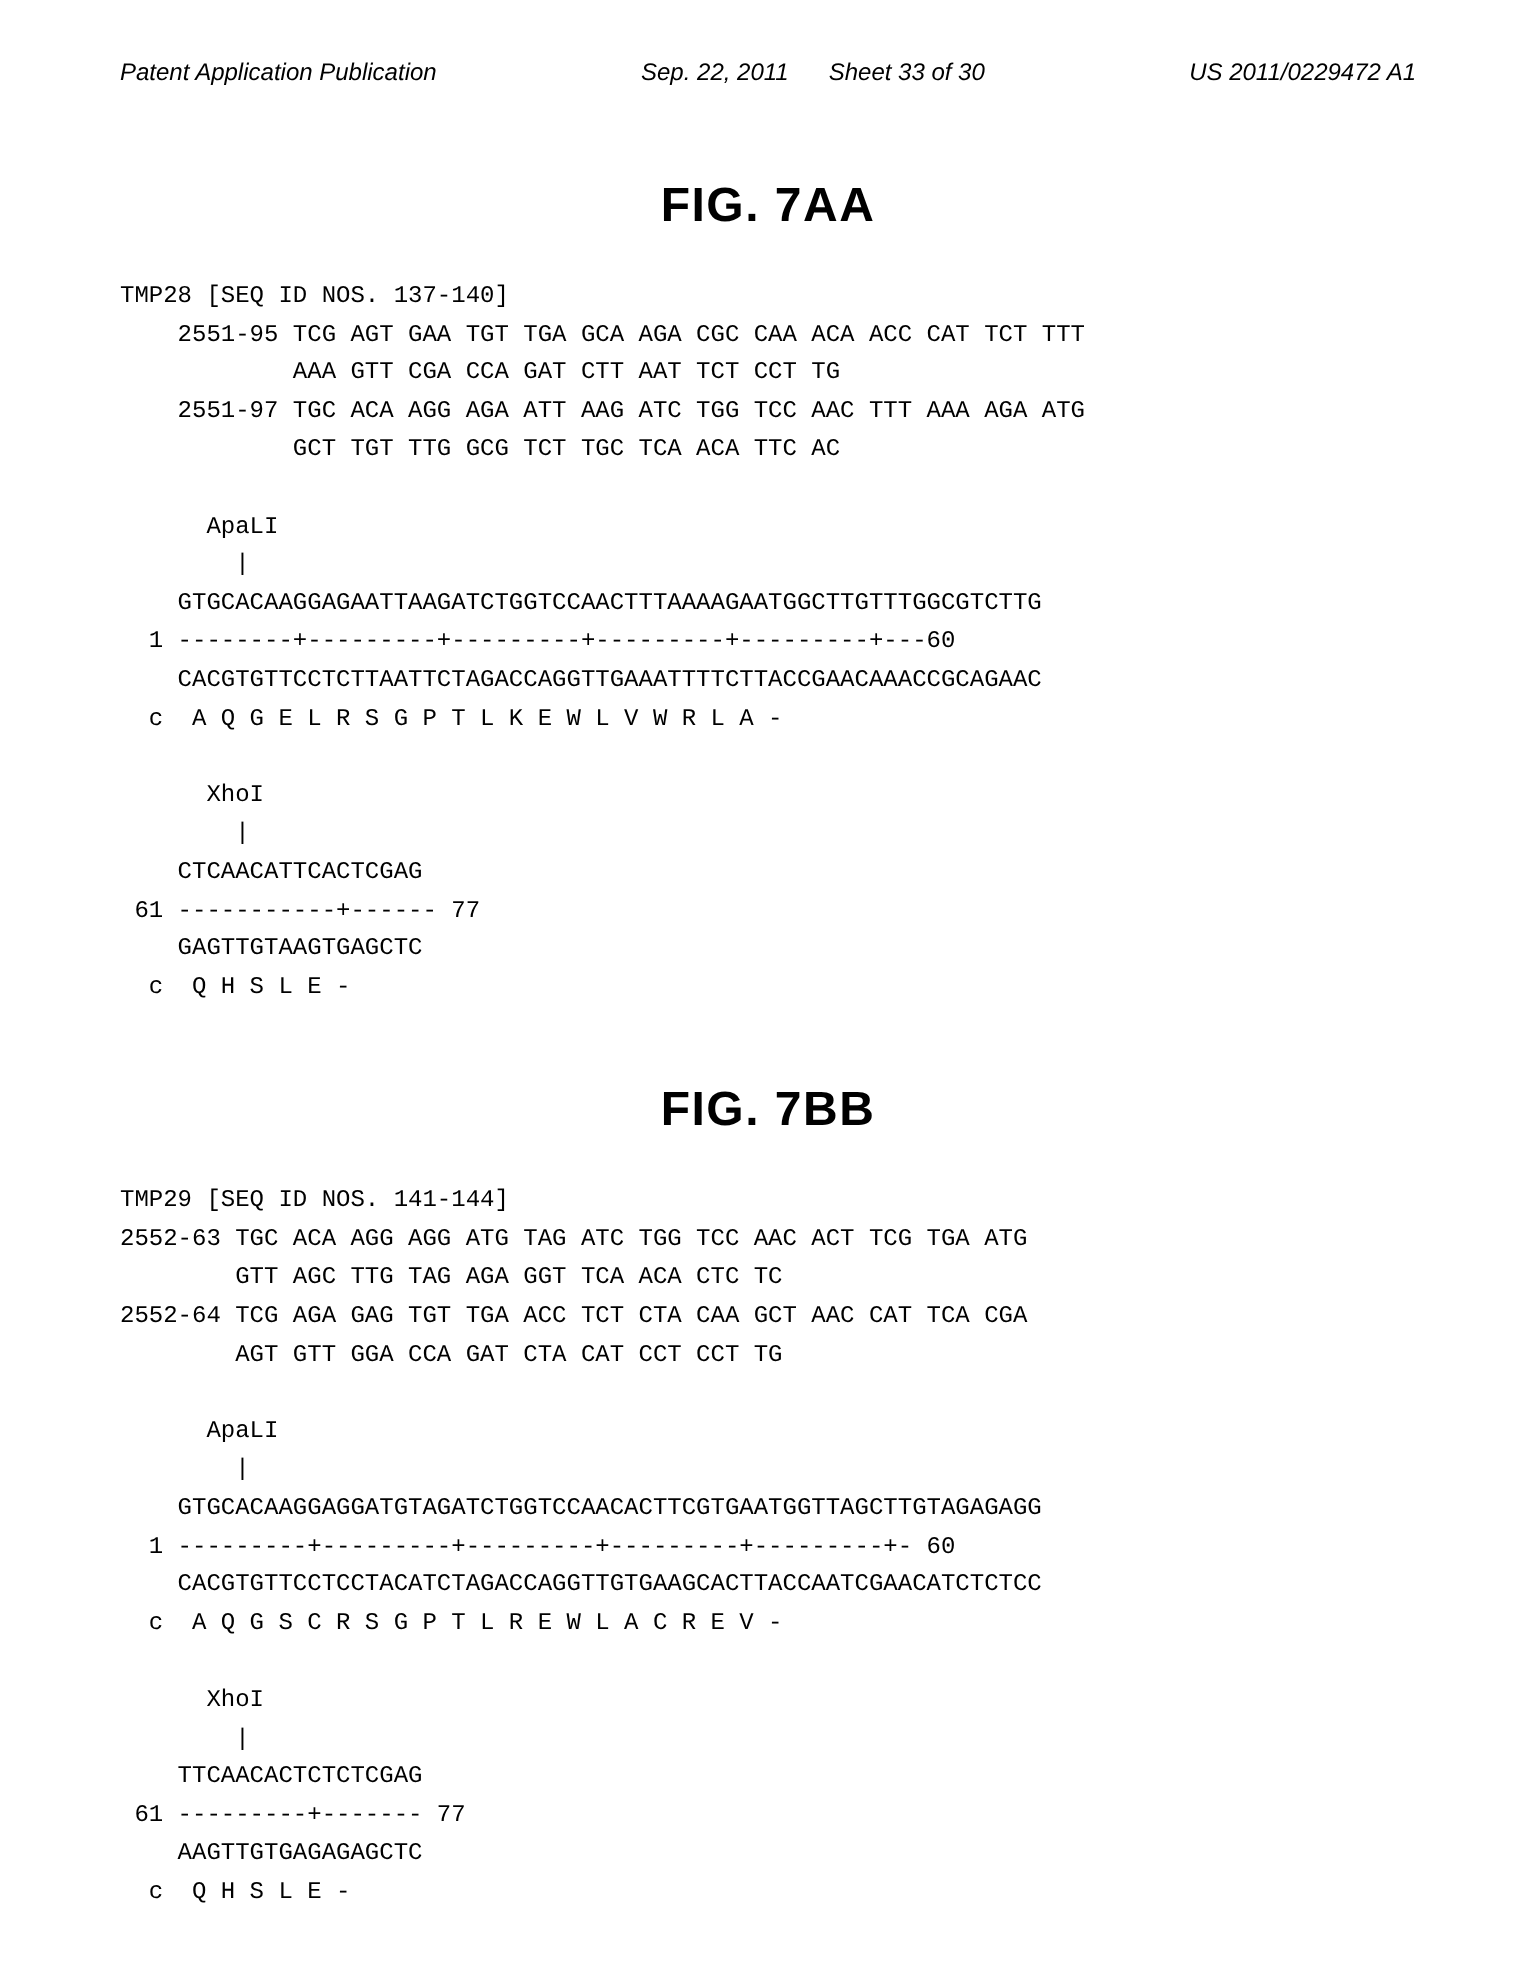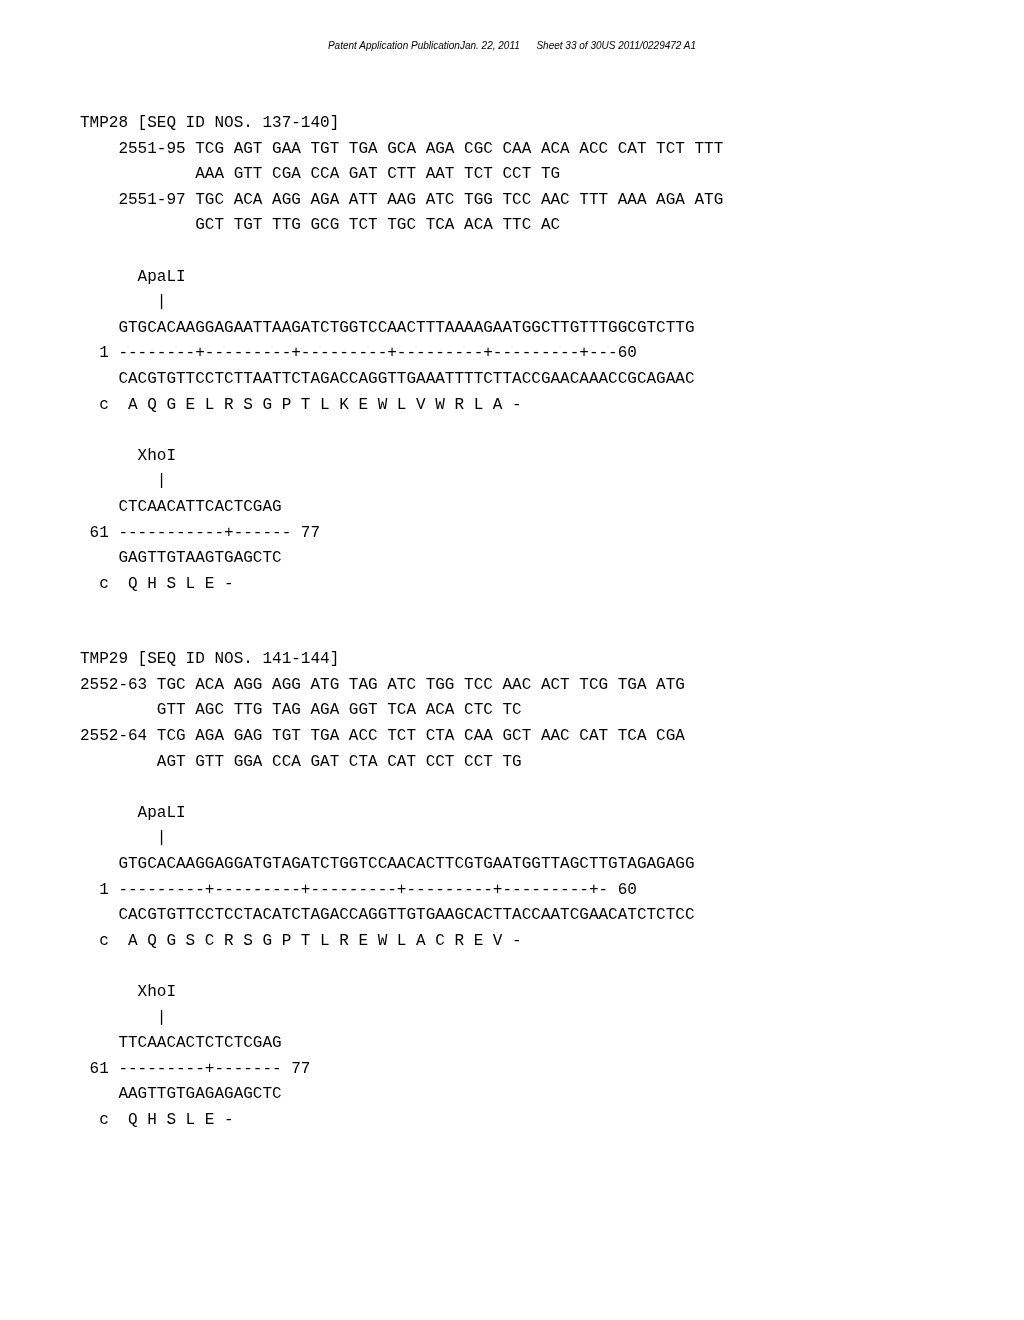--- a/index.html
+++ b/index.html
@@ -17,24 +17,24 @@
     }
     .page {
       width: 1024px;
       height: 1320px;
       background: #ffffff;
       position: relative;
       padding: 40px 80px;
     }
     .header {
       display: flex;
-      justify-content: center;
+      justify-content: space-between;
       align-items: flex-start;
       margin-bottom: 60px;
-      font-size: 10px;
+      font-size: 16px;
       font-style: italic;
     }
     .header-left {
       font-style: italic;
     }
     .header-center {
       text-align: center;
     }
     .header-right {
     }
@@ -56,28 +56,29 @@
       margin-bottom: 50px;
     }
   </style>
 </head>
 <body>
 
 <div class="page">
   <div class="header">
     <div class="header-left">Patent Application Publication</div>
     <div class="header-center">
-      <span>Jan. 22, 2011</span>
+      <span>Sep. 22, 2011</span>
       &nbsp;&nbsp;&nbsp;&nbsp;
       <span>Sheet 33 of 30</span>
     </div>
     <div class="header-right">US 2011/0229472 A1</div>
   </div>
 
   <div class="figure-section">
+    <div class="figure-title">FIG. 7AA</div>
     <div class="figure-content">TMP28 [SEQ ID NOS. 137-140]
     2551-95 TCG AGT GAA TGT TGA GCA AGA CGC CAA ACA ACC CAT TCT TTT
             AAA GTT CGA CCA GAT CTT AAT TCT CCT TG
     2551-97 TGC ACA AGG AGA ATT AAG ATC TGG TCC AAC TTT AAA AGA ATG
             GCT TGT TTG GCG TCT TGC TCA ACA TTC AC
 
       ApaLI
         |
     GTGCACAAGGAGAATTAAGATCTGGTCCAACTTTAAAAGAATGGCTTGTTTGGCGTCTTG
   1 --------+---------+---------+---------+---------+---60
@@ -86,20 +87,21 @@
 
       XhoI
         |
     CTCAACATTCACTCGAG
  61 -----------+------ 77
     GAGTTGTAAGTGAGCTC
   c  Q H S L E -</div>
   </div>
 
   <div class="figure-section">
+    <div class="figure-title">FIG. 7BB</div>
     <div class="figure-content">TMP29 [SEQ ID NOS. 141-144]
 2552-63 TGC ACA AGG AGG ATG TAG ATC TGG TCC AAC ACT TCG TGA ATG
         GTT AGC TTG TAG AGA GGT TCA ACA CTC TC
 2552-64 TCG AGA GAG TGT TGA ACC TCT CTA CAA GCT AAC CAT TCA CGA
         AGT GTT GGA CCA GAT CTA CAT CCT CCT TG
 
       ApaLI
         |
     GTGCACAAGGAGGATGTAGATCTGGTCCAACACTTCGTGAATGGTTAGCTTGTAGAGAGG
   1 ---------+---------+---------+---------+---------+- 60

